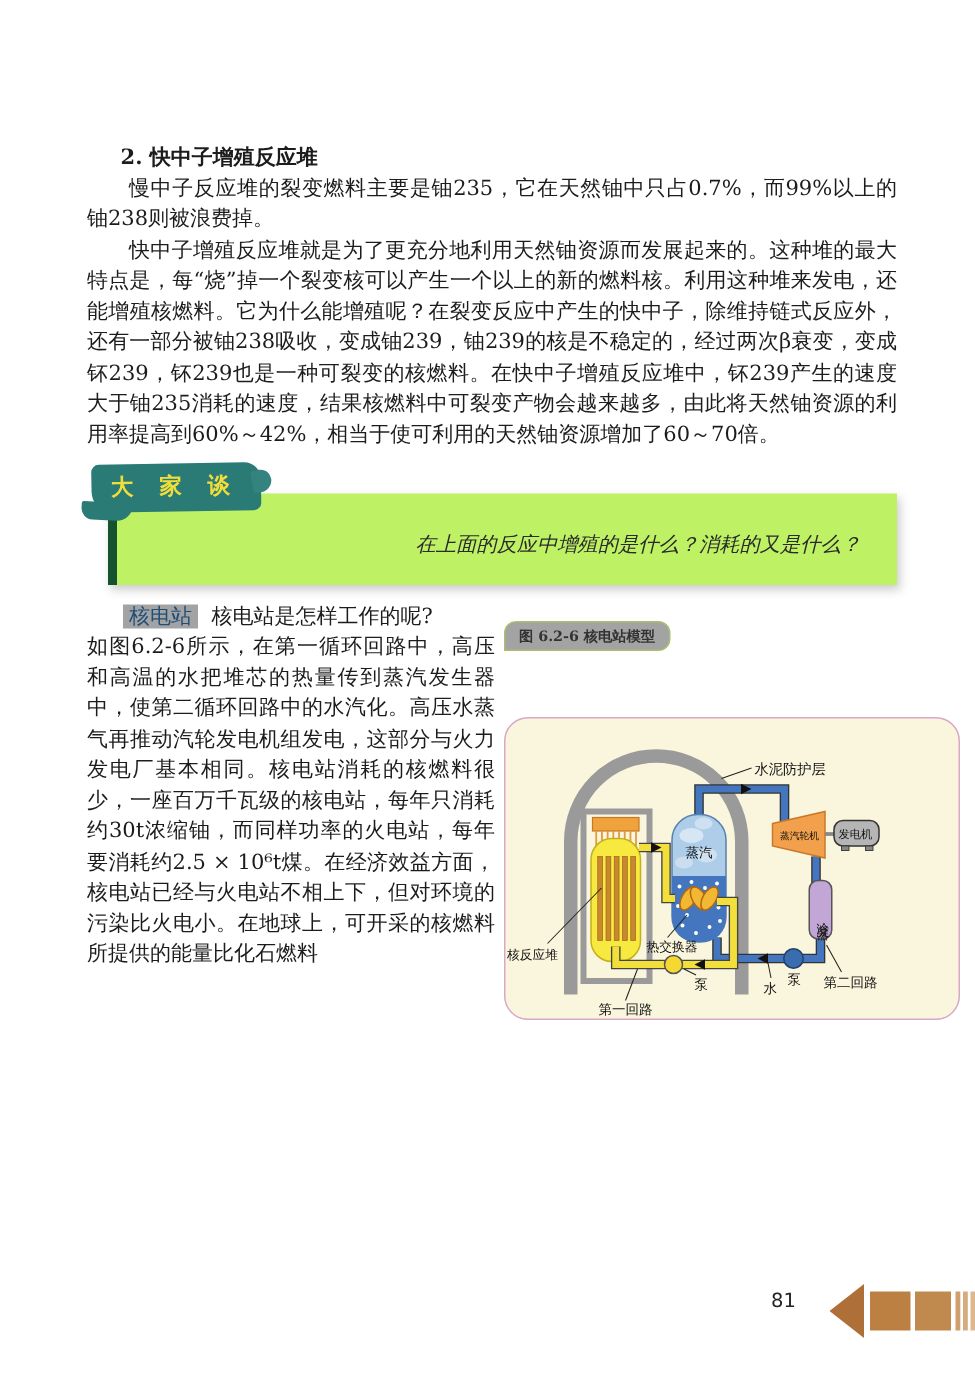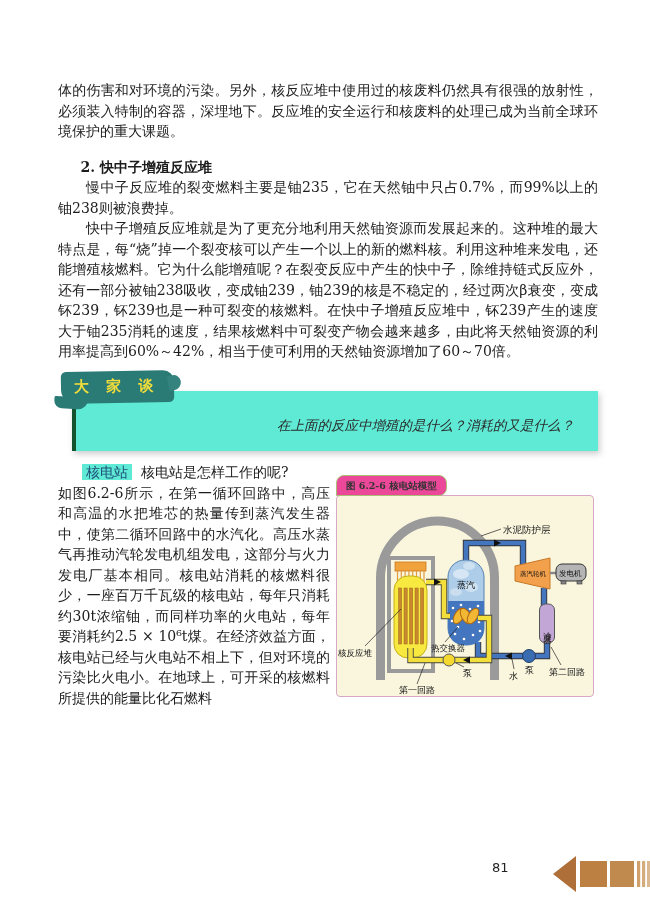--- a/index.html
+++ b/index.html
@@ -23,57 +23,56 @@
   }
   .disc-badge::before{
     content:"";position:absolute;left:-7px;bottom:-5px;width:34px;height:12px;
     background:#2A7A76;border-radius:2px 2px 14px 10px;transform:rotate(4deg);
   }
   .disc-badge::after{
     content:"";position:absolute;right:-7px;top:5px;width:13px;height:15px;
     background:#35837F;border-radius:2px 8px 9px 2px;transform:rotate(-9deg);
   }
   .disc-card{
-    margin-left:14px;margin-top:6px;background:#5eead4;border-left:4px solid #14532d;
+    margin-left:14px;margin-top:6px;background:#bef264;border-left:6px solid #14532d;
     box-shadow:2px 3px 6px rgba(90,90,90,.30);padding:24px 24px 16px 20px;min-height:18px;
     font-style:italic;font-size:13.5px;color:#2a2a2a;
   }
   
   .columns{display:flex;margin-top:3px;}
   .col-left{width:272px;}
   .npp-first{text-indent:0;padding-left:24px;white-space:nowrap;}
-  .hl{background:#5eead4;color:#1F4E79;padding:0 4px;margin-right:9px;}
+  .hl{background:#a3a3a3;color:#1F4E79;padding:0 4px;margin-right:9px;}
   .col-right{width:262px;margin-left:6px;padding-top:12px;}
   .fig-tab{
-    display:inline-block;position:relative;z-index:2;background:#ec4899;
+    display:inline-block;position:relative;z-index:2;background:#a3a3a3;
     border:1px solid #A9BE72;border-radius:8px 8px 8px 0;
     font-size:9.5px;font-weight:bold;color:#333;line-height:1;padding:5px 9px 4px;margin-bottom:-2px;
   }
   .fig-box{
-    width:258px;height:202px;box-sizing:border-box;position:relative;
-    border:1.5px solid #D9A7C7;border-radius:4px;background:#FAF6DE;
+    width:304px;height:202px;box-sizing:border-box;position:relative;
+    border:1.5px solid #D9A7C7;border-radius:16px;background:#FAF6DE;margin-top:45px;
   }
   .condenser-label{
     position:absolute;left:203px;top:112px;width:15px;height:40px;
     writing-mode:vertical-rl;text-orientation:upright;
     font-size:8.5px;line-height:15px;letter-spacing:2px;color:#1a1a1a;text-align:center;
     font-family:"DejaVu Sans","Liberation Sans",sans-serif;
   }
   .fig-svg text{font-family:"DejaVu Sans","Liberation Sans",sans-serif;fill:#111;}
   
-  .page-num{position:absolute;left:492px;top:858px;font-size:13px;color:#222;
+  .page-num{position:absolute;left:514px;top:858px;font-size:13px;color:#222;
     font-family:"DejaVu Sans","Liberation Sans",sans-serif;}
   .footer-arrow{position:absolute;right:0;top:855px;width:97px;height:38px;}
 </style>
 </head>
 <body>
 
 <div class="main">
 
-  <p>体的伤害和对环境的污染。另外，核反应堆中使用过的核废料仍然具有很强的放射性，必须装入特制的容器，深埋地下。反应堆的安全运行和核废料的处理已成为当前全球环境保护的重大课题。</p>
 
   <p class="section-heading">2. 快中子增殖反应堆</p>
 
   <p class="indent">慢中子反应堆的裂变燃料主要是铀235，它在天然铀中只占0.7%，而99%以上的铀238则被浪费掉。</p>
 
   <p class="indent">快中子增殖反应堆就是为了更充分地利用天然铀资源而发展起来的。这种堆的最大特点是，每“烧”掉一个裂变核可以产生一个以上的新的燃料核。利用这种堆来发电，还能增殖核燃料。它为什么能增殖呢？在裂变反应中产生的快中子，除维持链式反应外，还有一部分被铀238吸收，变成铀239，铀239的核是不稳定的，经过两次β衰变，变成钚239，钚239也是一种可裂变的核燃料。在快中子增殖反应堆中，钚239产生的速度大于铀235消耗的速度，结果核燃料中可裂变产物会越来越多，由此将天然铀资源的利用率提高到60%～42%，相当于使可利用的天然铀资源增加了60～70倍。</p>
 
   <div class="discussion">
     <div class="disc-badge">大 家 谈</div>
     <div class="disc-card">

